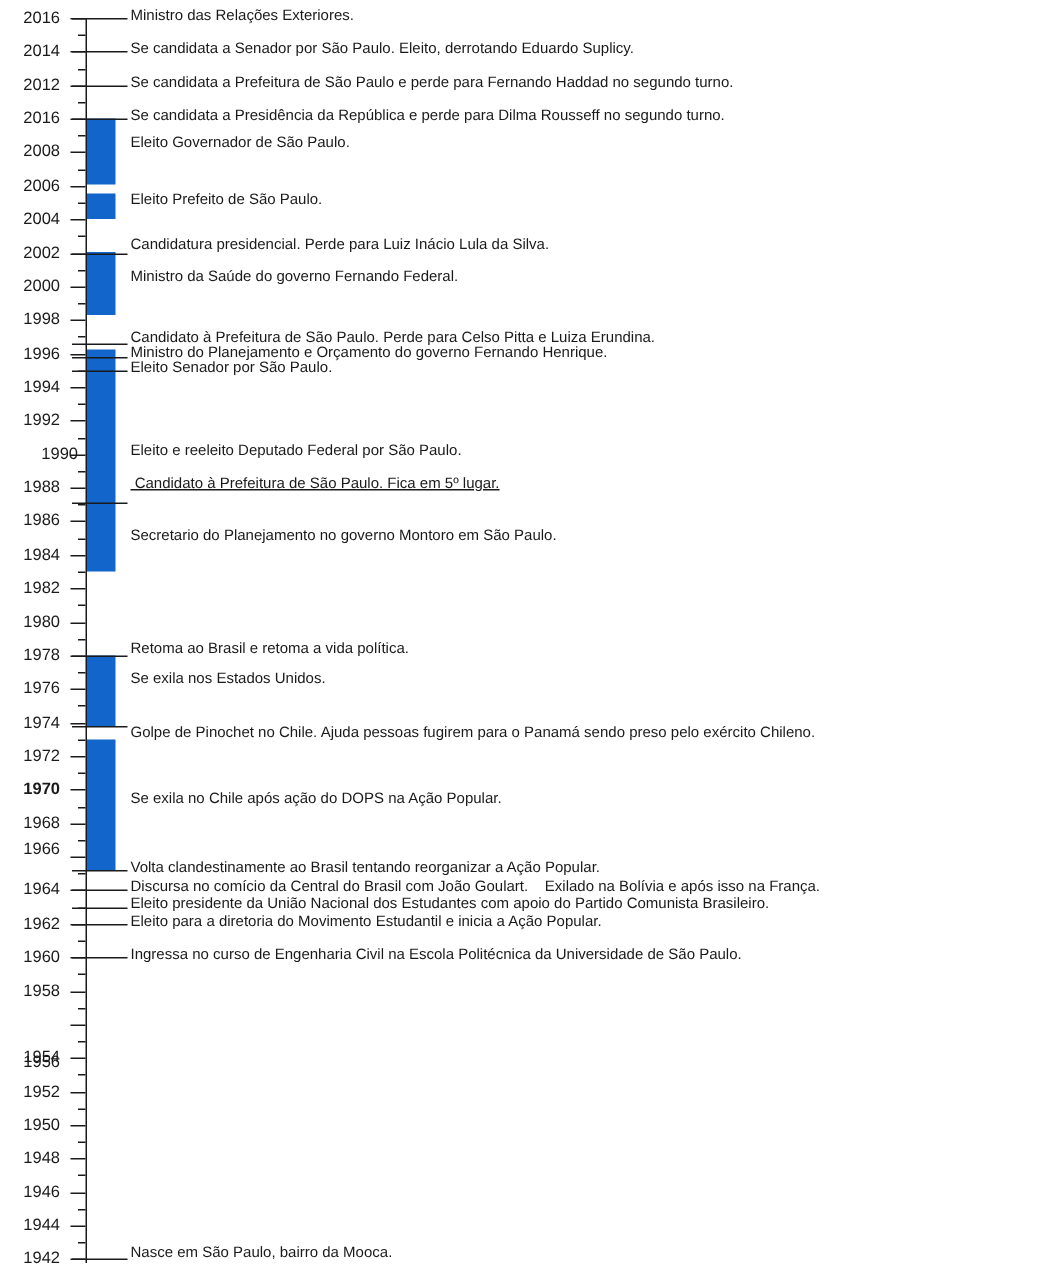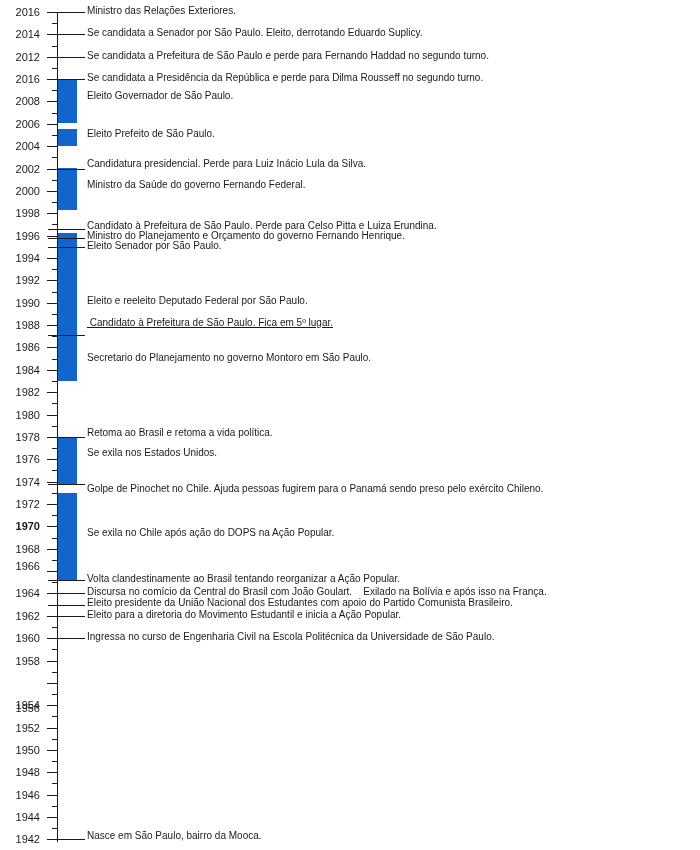--- a/index.html
+++ b/index.html
@@ -80,21 +80,21 @@
       <div class="year-label" style="top: 184.898px; color: rgb(26, 26, 26);">2000</div>
       <div class="tick" style="left: 47px; width: 10px; top: 213.26px; background: rgb(26, 26, 26);"></div>
       <div class="year-label" style="top: 207.26px; color: rgb(26, 26, 26);">1998</div>
       <div class="tick" style="left: 47px; width: 10px; top: 235.622px; background: rgb(26, 26, 26);"></div>
       <div class="year-label" style="top: 229.622px; color: rgb(26, 26, 26);">1996</div>
       <div class="tick" style="left: 47px; width: 10px; top: 257.984px; background: rgb(26, 26, 26);"></div>
       <div class="year-label" style="top: 251.984px; color: rgb(26, 26, 26);">1994</div>
       <div class="tick" style="left: 47px; width: 10px; top: 280.346px; background: rgb(26, 26, 26);"></div>
       <div class="year-label" style="top: 274.346px; color: rgb(26, 26, 26);">1992</div>
       <div class="tick" style="left: 47px; width: 10px; top: 302.709px; background: rgb(26, 26, 26);"></div>
-      <div class="year-label" style="top: 296.709px; color: rgb(26, 26, 26);">1990</div>
+      <div class="year-label" style="top: 296.709px; color: rgb(26, 26, 26); padding-left: 12px;">1990</div>
       <div class="tick" style="left: 47px; width: 10px; top: 325.071px; background: rgb(26, 26, 26);"></div>
       <div class="year-label" style="top: 319.071px; color: rgb(26, 26, 26);">1988</div>
       <div class="tick" style="left: 47px; width: 10px; top: 347.433px; background: rgb(26, 26, 26);"></div>
       <div class="year-label" style="top: 341.433px; color: rgb(26, 26, 26);">1986</div>
       <div class="tick" style="left: 47px; width: 10px; top: 369.795px; background: rgb(26, 26, 26);"></div>
       <div class="year-label" style="top: 363.795px; color: rgb(26, 26, 26);">1984</div>
       <div class="tick" style="left: 47px; width: 10px; top: 392.157px; background: rgb(26, 26, 26);"></div>
       <div class="year-label" style="top: 386.157px; color: rgb(26, 26, 26);">1982</div>
       <div class="tick" style="left: 47px; width: 10px; top: 414.52px; background: rgb(26, 26, 26);"></div>
       <div class="year-label" style="top: 408.52px; color: rgb(26, 26, 26);">1980</div>

